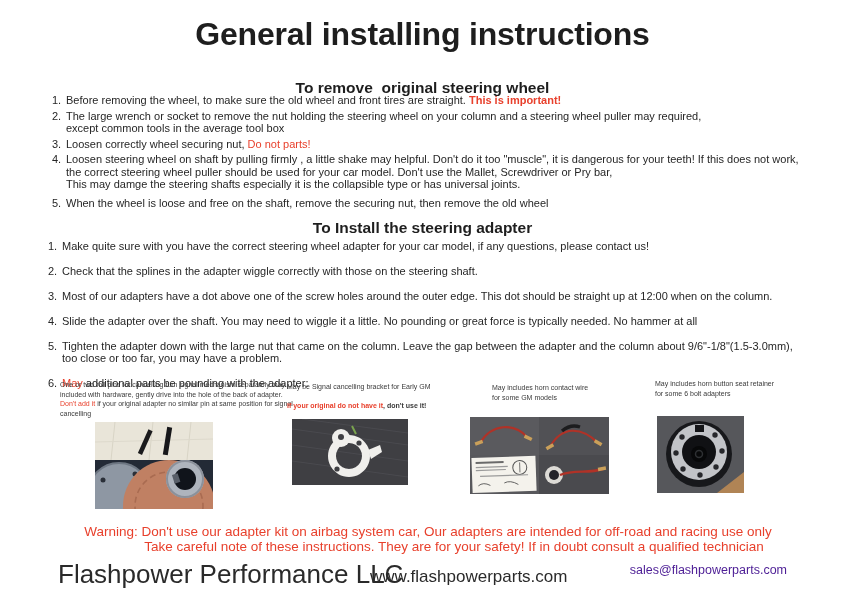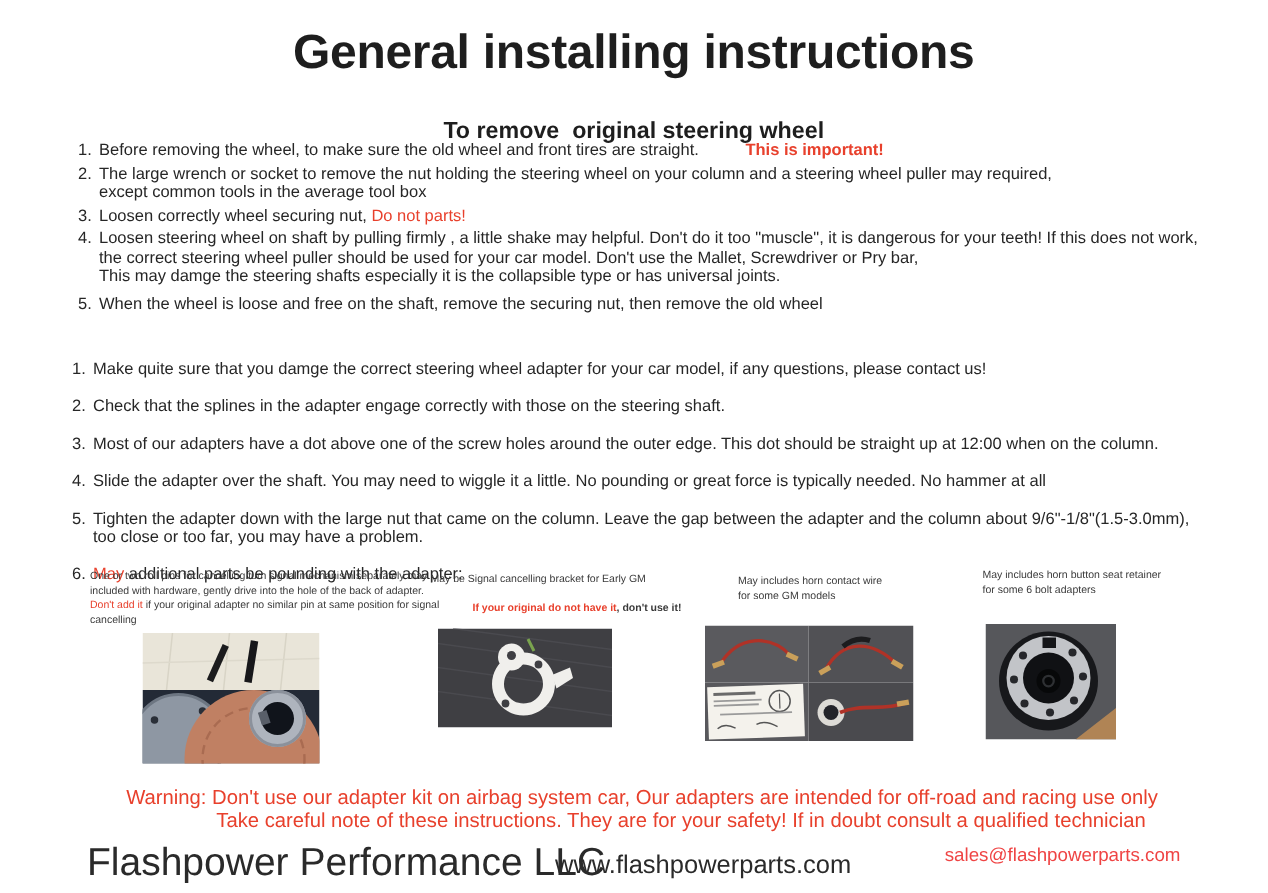--- a/index.html
+++ b/index.html
@@ -14,30 +14,30 @@
   .list{position:absolute;font-size:11px;line-height:12.4px;}
   .list1{top:94px;left:52px;right:8px;}
   .list1 .li-row{margin-bottom:3.2px;}
   .list1 .li-row:last-child{margin-top:7px;}
   .list2{top:240px;left:48px;right:8px;}
   .list2 .li-row{margin-bottom:12.6px;}
   .li-row{display:flex;}
   .li-num{width:14px;flex:0 0 auto;}
   .li-body{flex:1;}
   .seg-red{color:#e8402c;}
-  .seg-redb{color:#e8402c;font-weight:bold;margin-left:28px;}
+  .seg-redb{color:#e8402c;font-weight:bold;}
   .seg-b{font-weight:bold;}
   .note{position:absolute;font-size:7px;line-height:1.38;color:#3a3a3a;}
   .photo{position:absolute;display:block;}
   .warning{position:absolute;top:524px;left:0;right:0;text-align:center;
            color:#e8402c;font-size:13.5px;line-height:15px;margin-left:11px;}
   .warning .w2{transform:translateX(26px);}
   .footer-company{position:absolute;left:58px;top:559px;font-size:26px;color:#2a2a2a;}
   .footer-web{position:absolute;left:370px;top:567px;font-size:17px;color:#2a2a2a;}
-  .footer-email{position:absolute;right:58px;top:563px;font-size:12.5px;color:#ef4444;}
+  .footer-email{position:absolute;right:58px;top:563px;font-size:12.5px;color:#4c1d95;}
 </style>
 </head>
 <body>
 
 <div class="page">
 
   <div class="title">General installing instructions</div>
 
   <div class="sect-head h1">To remove  original steering wheel</div>
   <div class="list list1">
@@ -56,28 +56,29 @@
       <div class="li-row">
         <span class="li-num">4.</span>
         <div class="li-body"><span>Loosen steering wheel on shaft by pulling firmly , a little shake may helpful. Don't do it too "muscle", it is dangerous for your teeth! If this does not work,</span><br><span>the correct steering wheel puller should be used for your car model. Don't use the Mallet, Screwdriver or Pry bar,</span><br><span>This may damge the steering shafts especially it is the collapsible type or has universal joints.</span></div>
       </div>
       <div class="li-row">
         <span class="li-num">5.</span>
         <div class="li-body"><span>When the wheel is loose and free on the shaft, remove the securing nut, then remove the old wheel</span></div>
       </div>
     </div>
 
+  <div class="sect-head h2">To Install the steering adapter</div>
   <div class="list list2">
       <div class="li-row">
         <span class="li-num">1.</span>
-        <div class="li-body"><span>Make quite sure that you damge the correct steering wheel adapter for your car model, if any questions, please contact us!</span></div>
+        <div class="li-body"><span>Make quite sure with you have the correct steering wheel adapter for your car model, if any questions, please contact us!</span></div>
       </div>
       <div class="li-row">
         <span class="li-num">2.</span>
-        <div class="li-body"><span>Check that the splines in the adapter engage correctly with those on the steering shaft.</span></div>
+        <div class="li-body"><span>Check that the splines in the adapter wiggle correctly with those on the steering shaft.</span></div>
       </div>
       <div class="li-row">
         <span class="li-num">3.</span>
         <div class="li-body"><span>Most of our adapters have a dot above one of the screw holes around the outer edge. This dot should be straight up at 12:00 when on the column.</span></div>
       </div>
       <div class="li-row">
         <span class="li-num">4.</span>
         <div class="li-body"><span>Slide the adapter over the shaft. You may need to wiggle it a little. No pounding or great force is typically needed. No hammer at all</span></div>
       </div>
       <div class="li-row">

